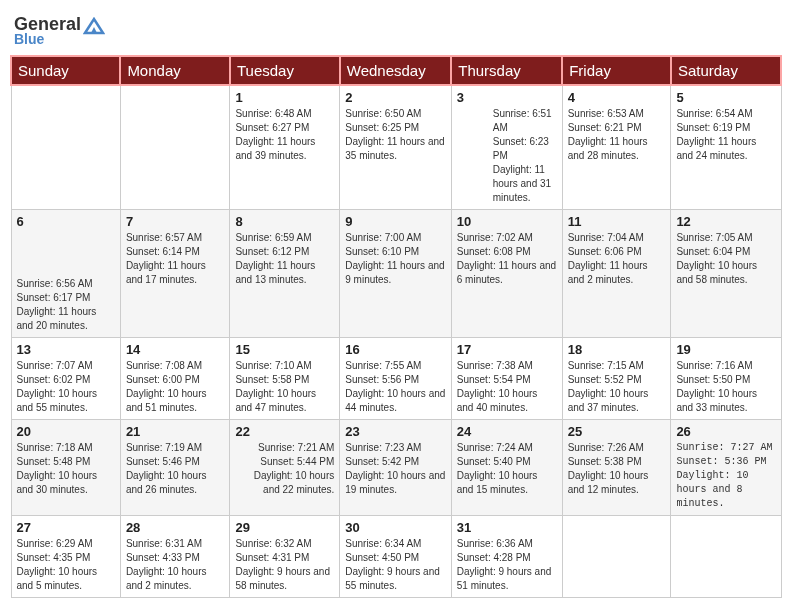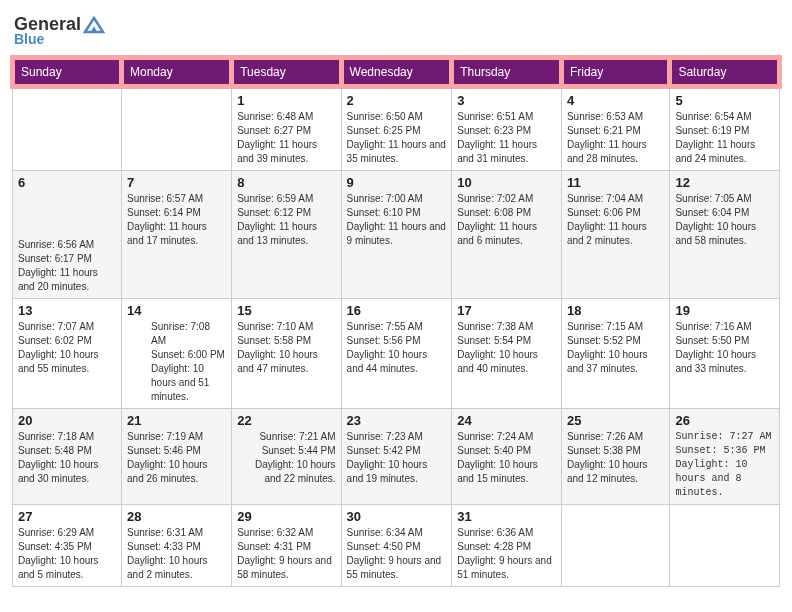--- a/index.html
+++ b/index.html
@@ -18,46 +18,46 @@
       padding: 0 4px;
     }
     .logo {
       display: flex;
       flex-direction: column;
       align-items: flex-start;
       margin-top: 4px;
     }
     .logo-row {
       display: flex;
-      align-items: flex-start;
+      align-items: flex-end;
     }
     .title-section {
       text-align: right;
     }
     .month-title {
       font-size: 36px;
       color: #333;
       font-weight: normal;
     }
     .subtitle {
       font-size: 14px;
       color: #555;
     }
     .calendar {
       width: 100%;
       border-collapse: collapse;
     }
     .calendar th {
-      background-color: #701a75;
+      background-color: #7f1d1d;
       color: white;
       text-align: left;
       padding: 5px 6px;
-      font-size: 12px;
+      font-size: 15px;
       font-weight: normal;
-      border: 5px solid #fca5a5;
+      border: 2px solid #fca5a5;
     }
     .calendar td {
       border: 1px solid #ccc;
       vertical-align: top;
       padding: 4px 5px;
       width: 113px;
       min-height: 80px;
       font-size: 11px;
       color: #333;
       background: #fff;
@@ -127,21 +127,21 @@
 Daylight: 11 hours and 39 minutes.</div>
         </td>
         <td>
           <span class="day-number">2</span>
           <div class="day-detail" style="white-space: pre-line;">Sunrise: 6:50 AM
 Sunset: 6:25 PM
 Daylight: 11 hours and 35 minutes.</div>
         </td>
         <td>
           <span class="day-number">3</span>
-          <div class="day-detail" style="white-space: pre-line;">Sunrise: 6:51 AM
+          <div class="day-detail" style="white-space: pre-line; margin-left: 36px;">Sunrise: 6:51 AM
 Sunset: 6:23 PM
 Daylight: 11 hours and 31 minutes.</div>
         </td>
         <td>
           <span class="day-number">4</span>
           <div class="day-detail" style="white-space: pre-line;">Sunrise: 6:53 AM
 Sunset: 6:21 PM
 Daylight: 11 hours and 28 minutes.</div>
         </td>
         <td>
@@ -197,21 +197,21 @@
       </tr>
       <tr>
         <td>
           <span class="day-number">13</span>
           <div class="day-detail" style="white-space: pre-line;">Sunrise: 7:07 AM
 Sunset: 6:02 PM
 Daylight: 10 hours and 55 minutes.</div>
         </td>
         <td>
           <span class="day-number">14</span>
-          <div class="day-detail" style="white-space: pre-line; margin-left: 24px;">Sunrise: 7:08 AM
+          <div class="day-detail" style="white-space: pre-line;">Sunrise: 7:08 AM
 Sunset: 6:00 PM
 Daylight: 10 hours and 51 minutes.</div>
         </td>
         <td>
           <span class="day-number">15</span>
           <div class="day-detail" style="white-space: pre-line;">Sunrise: 7:10 AM
 Sunset: 5:58 PM
 Daylight: 10 hours and 47 minutes.</div>
         </td>
         <td>

